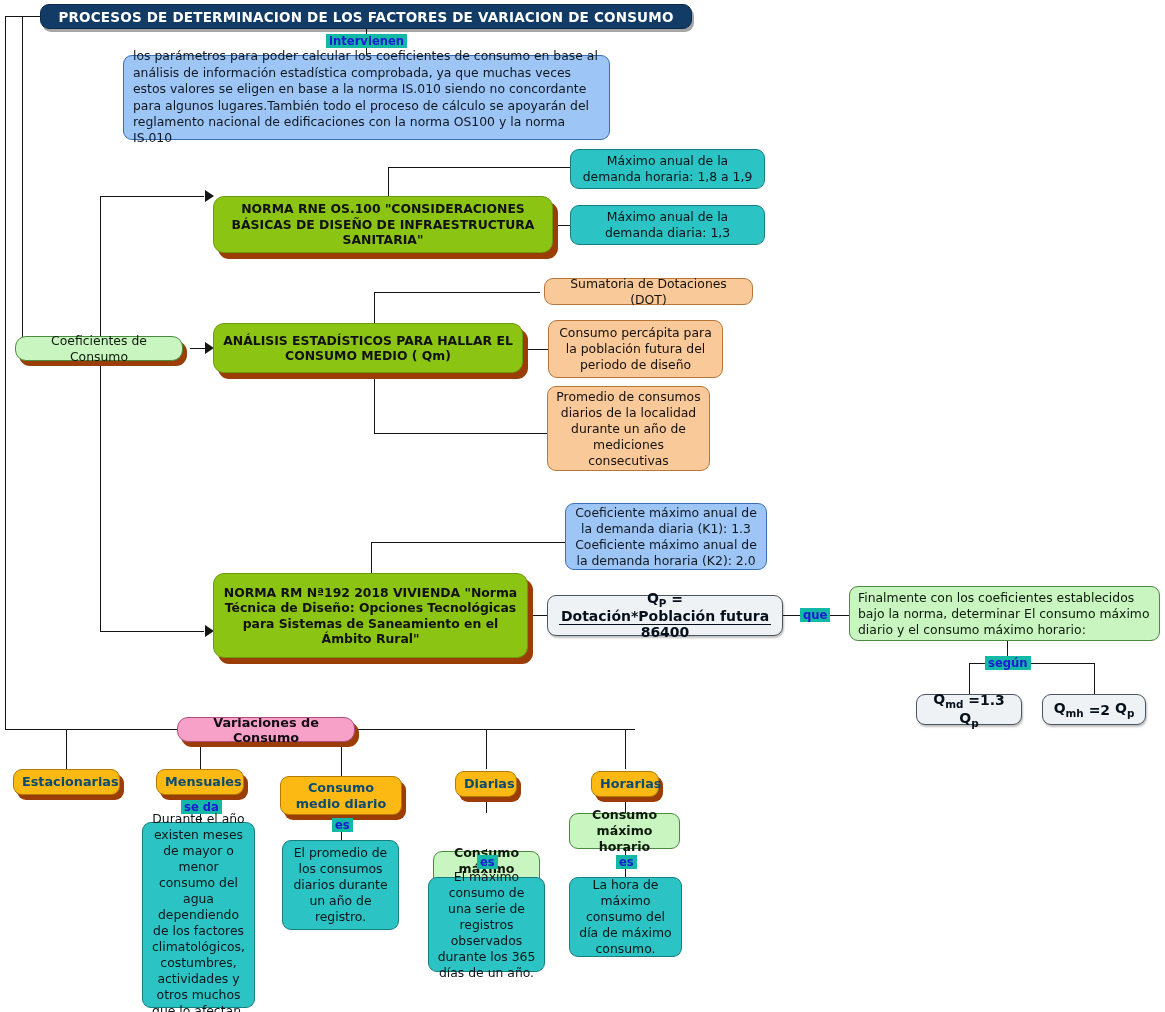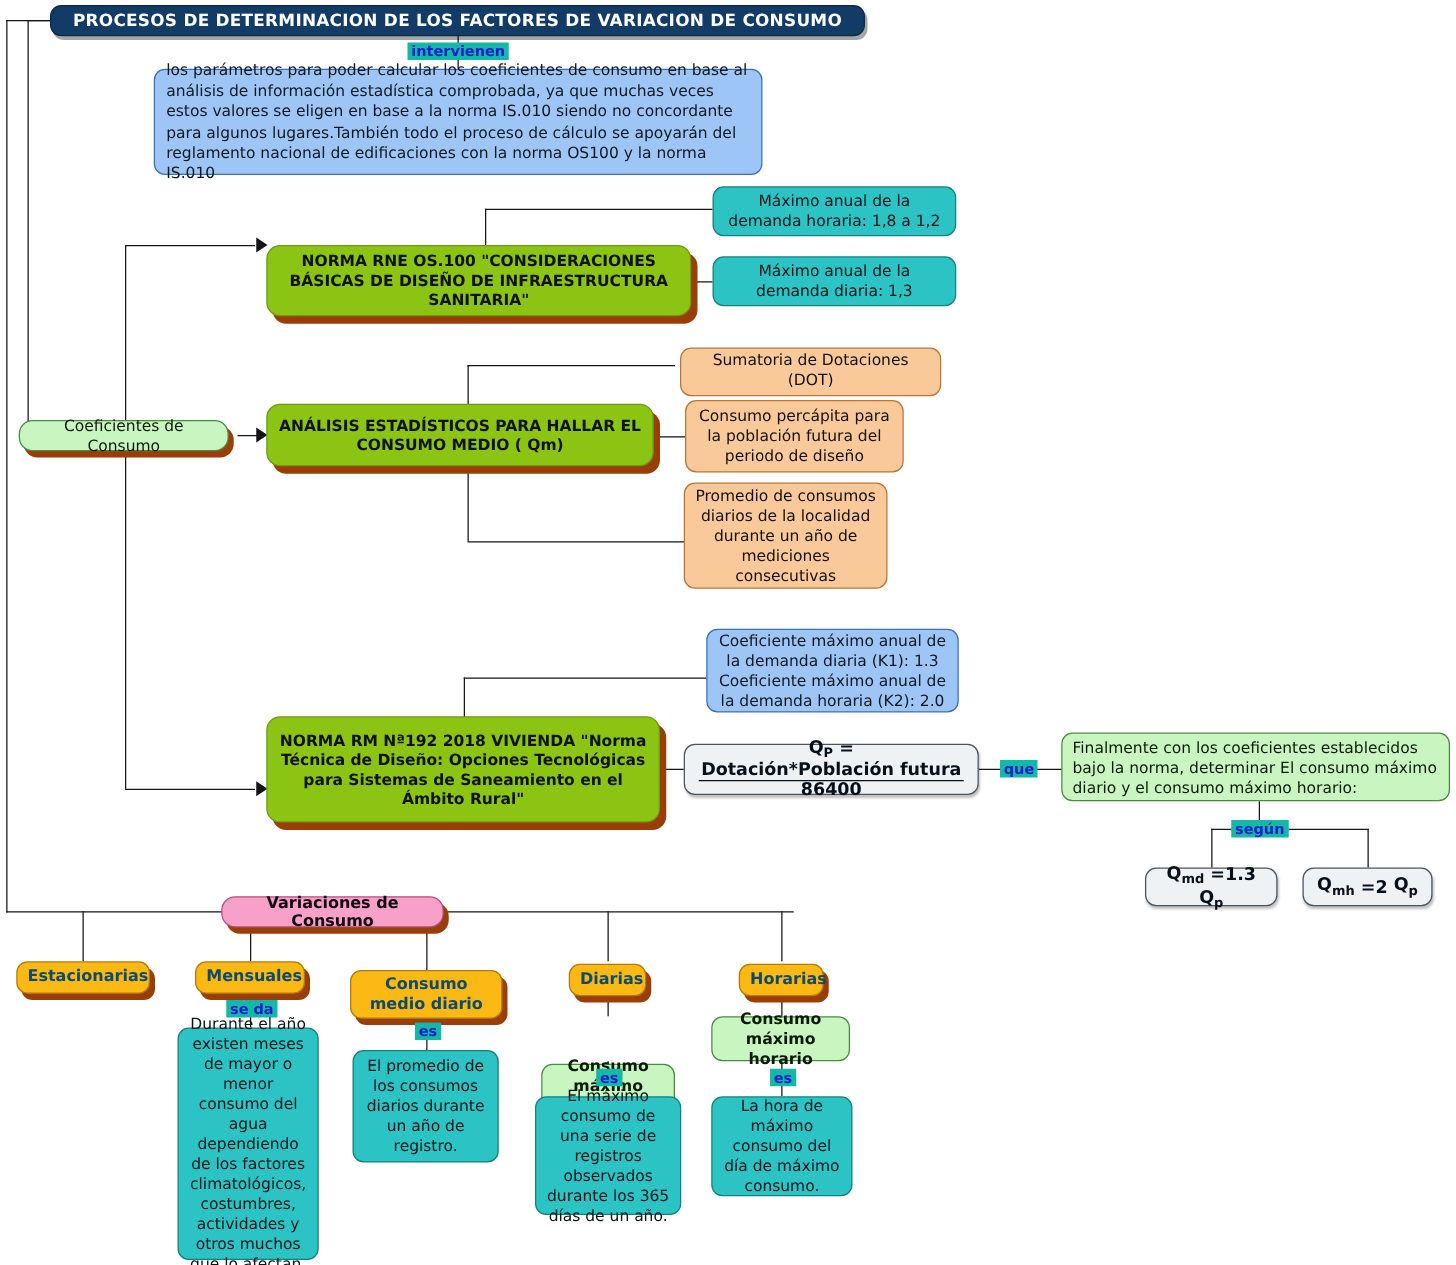--- a/index.html
+++ b/index.html
@@ -174,30 +174,30 @@
   </div>
 
   <div class="node mint" style="left:15px;top:336px;width:168px;height:25px;">
     <span class="txt">Coeficientes de Consumo</span>
   </div>
 
   <div class="node green-main" style="left:213px;top:196px;width:340px;height:57px;">
     <span class="txt">NORMA RNE OS.100 "CONSIDERACIONES BÁSICAS DE DISEÑO DE INFRAESTRUCTURA SANITARIA"</span>
   </div>
   <div class="node teal" style="left:570px;top:149px;width:195px;height:40px;">
-    <span class="txt">Máximo anual de la demanda horaria: 1,8 a 1,2</span>
+    <span class="txt">Máximo anual de la demanda horaria: 1,8 a 1,9</span>
   </div>
   <div class="node teal" style="left:570px;top:205px;width:195px;height:40px;">
     <span class="txt">Máximo anual de la demanda diaria: 1,3</span>
   </div>
 
   <div class="node green-main" style="left:213px;top:323px;width:310px;height:50px;">
     <span class="txt">ANÁLISIS ESTADÍSTICOS PARA HALLAR EL CONSUMO MEDIO ( Qm)</span>
   </div>
-  <div class="node orange-note" style="left:544px;top:278px;width:209px;height:39px;align-items:flex-end;">
+  <div class="node orange-note" style="left:544px;top:278px;width:209px;height:27px;">
     <span class="txt">Sumatoria de Dotaciones (DOT)</span>
   </div>
   <div class="node orange-note" style="left:548px;top:320px;width:175px;height:58px;">
     <span class="txt">Consumo percápita para la población futura del periodo de diseño</span>
   </div>
   <div class="node orange-note" style="left:547px;top:386px;width:163px;height:85px;">
     <span class="txt">Promedio de consumos diarios de la localidad durante un año de mediciones consecutivas</span>
   </div>
 
   <div class="node green-main" style="left:213px;top:573px;width:315px;height:85px;">

